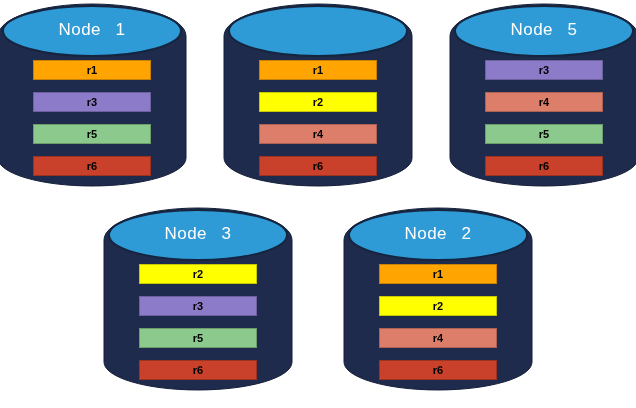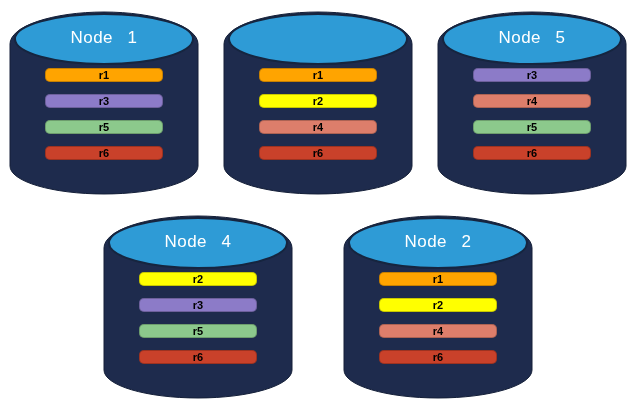--- a/index.html
+++ b/index.html
@@ -6,21 +6,21 @@
   html, body { background: #ffffff; }
   .canvas {
     position: relative;
     width: 636px;
     height: 408px;
     background: #ffffff;
     overflow: hidden;
     font-family: "Liberation Sans", sans-serif;
   }
   .row { display: flex; justify-content: center; }
-  .row-top { gap: 22px; padding-top: 8px; }
+  .row-top { gap: 34px; }
   .row-bottom { gap: 48px; padding-top: 12px; }
 
   .cylinder {
     position: relative;
     width: 192px;
     height: 192px;
     flex: 0 0 auto;
   }
   .cyl-svg { position: absolute; inset: 0; width: 100%; height: 100%; }
 
@@ -38,23 +38,23 @@
   }
 
   .bars {
     position: absolute;
     top: 60px;
     left: 0;
     right: 0;
   }
   .bar {
     width: 118px;
-    height: 14px;
+    height: 20px;
     margin: 0 auto 12px auto;
-    border-radius: 5px;
+    border-radius: 0;
     display: flex;
     align-items: center;
     justify-content: center;
     box-shadow: inset 0 0 0 1px rgba(0,0,0,0.22);
   }
   .bar span {
     font-size: 11px;
     font-weight: bold;
     color: #000000;
     line-height: 1;
@@ -138,21 +138,21 @@
   </div>
 </div>
   </div>
 </div>
   <div class="row row-bottom">
   <div class="cylinder">
     <svg class="cyl-svg" viewBox="0 0 192 192" aria-hidden="true">
       <path class="cyl-body" d="M2,36 A94,32 0 0 1 190,36 L190,158 A94,28 0 0 1 2,158 Z" stroke-width="1" fill="#1E2B4D" stroke="#141F38"></path>
       <ellipse class="cyl-top" cx="96" cy="31" rx="89" ry="25" stroke-width="2" fill="#2E9BD6" stroke="#16253F"></ellipse>
     </svg>
-    <div class="node-title">Node 4</div>
+    <div class="node-title">Node 3</div>
     <div class="bars">
   <div class="bar" style="background: rgb(255, 255, 0);">
     <span>r2</span>
   </div>
 
   <div class="bar" style="background: rgb(140, 123, 200);">
     <span>r3</span>
   </div>
 
   <div class="bar" style="background: rgb(140, 201, 140);">

